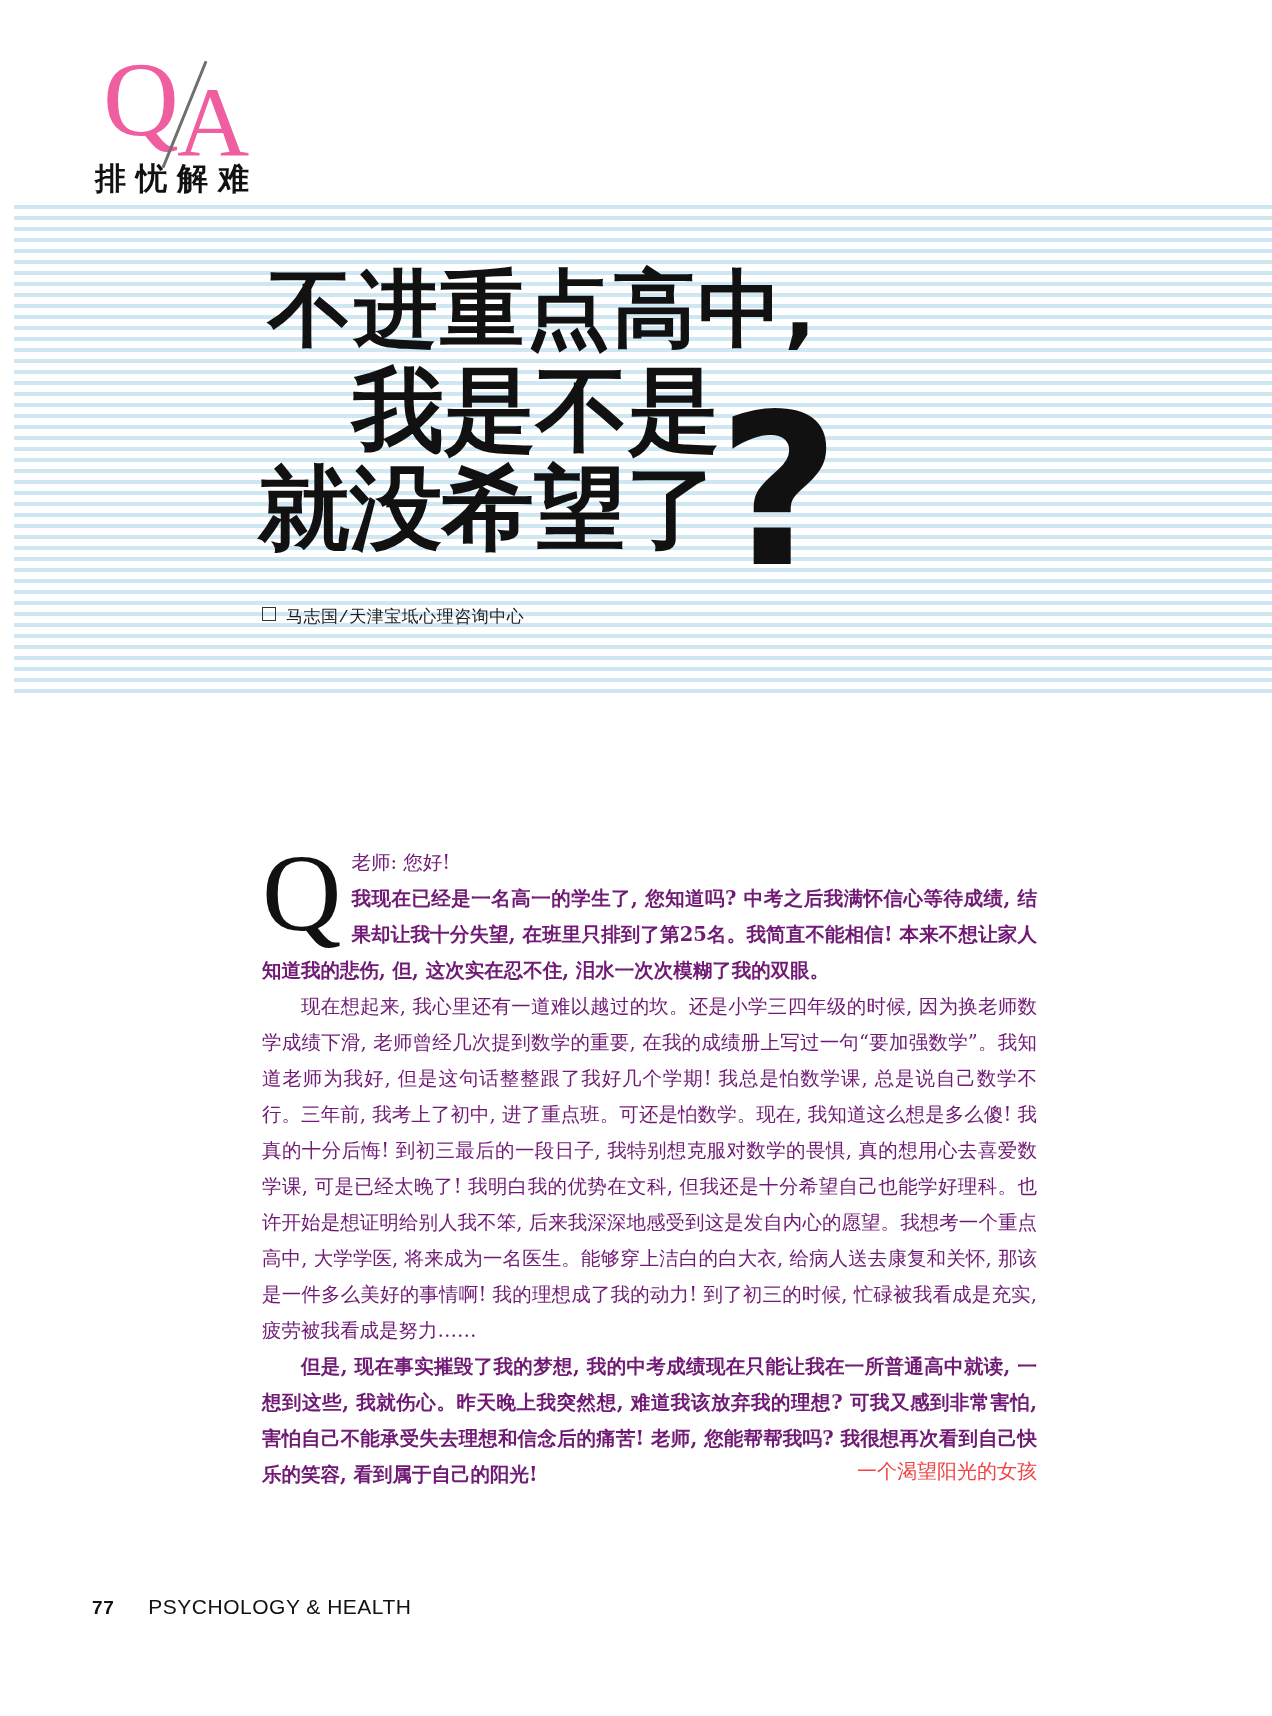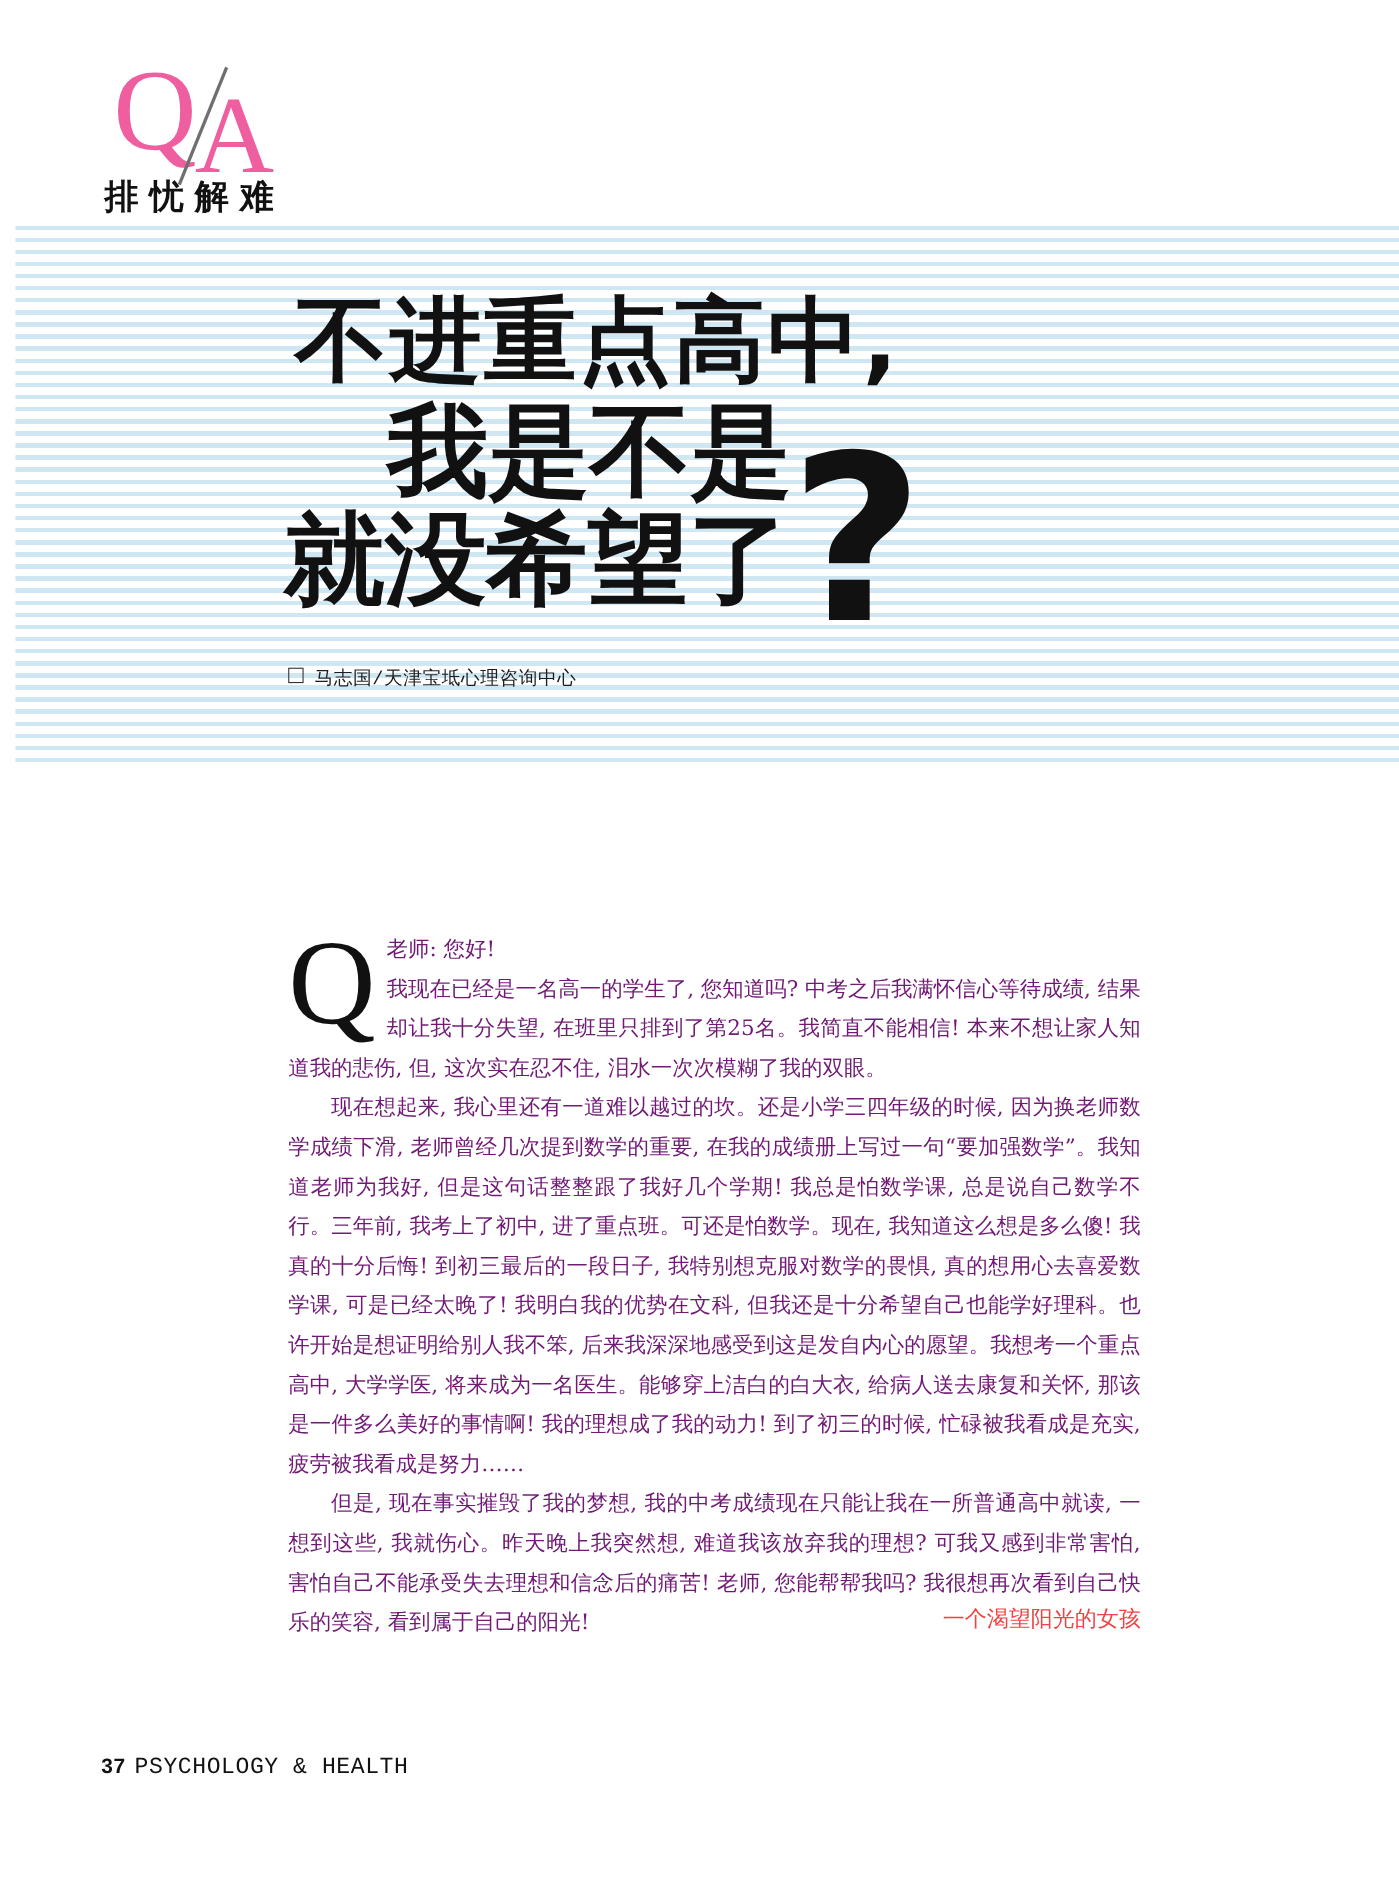--- a/index.html
+++ b/index.html
@@ -184,20 +184,21 @@
     margin: 0 0 0 0;
     font-family: "DejaVu Serif", serif;
     font-size: 19.5px;
     line-height: 36px;
     color: #701a75;
     text-align: justify;
     text-justify: inter-ideograph;
   }
   p.body + p.body {
     margin-top: 0;
+    font-weight: bold;
   }
   p.indent {
     text-indent: 2em;
   }
   .signature {
     position: absolute;
     right: 0;
     top: 613px;
     font-family: "DejaVu Serif", serif;
     font-size: 20px;
@@ -214,23 +215,24 @@
     letter-spacing: 0.6px;
     color: #111;
   }
   .footer .pgnum {
     font-weight: 700;
     margin-right: 8px;
     font-family: "Liberation Sans", sans-serif;
     font-size: 19px;
   }
   .footer .mag {
-    font-family: Liberation Mono, monospace;
+    font-family: Liberation Sans, sans-serif;
     font-size: 21px;
     letter-spacing: 0.5px;
+    margin-left: 26px;
   }
 </style>
 </head>
 <body>
 
 <div class="masthead">
   <div class="qa-logo">
     <span class="qa-q">Q</span>
     <span class="qa-slash"></span>
     <span class="qa-a">A</span>
@@ -258,14 +260,14 @@
     <span class="dropcap">Q</span>
     <p class="body">老师: 您好!</p>
     <p class="body">我现在已经是一名高一的学生了, 您知道吗? 中考之后我满怀信心等待成绩, 结果却让我十分失望, 在班里只排到了第25名。我简直不能相信! 本来不想让家人知道我的悲伤, 但, 这次实在忍不住, 泪水一次次模糊了我的双眼。</p>
   </div>
   <p class="body indent">现在想起来, 我心里还有一道难以越过的坎。还是小学三四年级的时候, 因为换老师数学成绩下滑, 老师曾经几次提到数学的重要, 在我的成绩册上写过一句“要加强数学”。我知道老师为我好, 但是这句话整整跟了我好几个学期! 我总是怕数学课, 总是说自己数学不行。三年前, 我考上了初中, 进了重点班。可还是怕数学。现在, 我知道这么想是多么傻! 我真的十分后悔! 到初三最后的一段日子, 我特别想克服对数学的畏惧, 真的想用心去喜爱数学课, 可是已经太晚了! 我明白我的优势在文科, 但我还是十分希望自己也能学好理科。也许开始是想证明给别人我不笨, 后来我深深地感受到这是发自内心的愿望。我想考一个重点高中, 大学学医, 将来成为一名医生。能够穿上洁白的白大衣, 给病人送去康复和关怀, 那该是一件多么美好的事情啊! 我的理想成了我的动力! 到了初三的时候, 忙碌被我看成是充实, 疲劳被我看成是努力……</p>
   <p class="body indent">但是, 现在事实摧毁了我的梦想, 我的中考成绩现在只能让我在一所普通高中就读, 一想到这些, 我就伤心。昨天晚上我突然想, 难道我该放弃我的理想? 可我又感到非常害怕, 害怕自己不能承受失去理想和信念后的痛苦! 老师, 您能帮帮我吗? 我很想再次看到自己快乐的笑容, 看到属于自己的阳光!</p>
   <div class="signature">一个渴望阳光的女孩</div>
 </div>
 
 <div class="footer">
-  <span class="pgnum">37</span><span class="mag">PSYCHOLOGY &amp; HEALTH</span>
+  <span class="pgnum">77</span><span class="mag">PSYCHOLOGY &amp; HEALTH</span>
 </div>
 
 </body></html>

